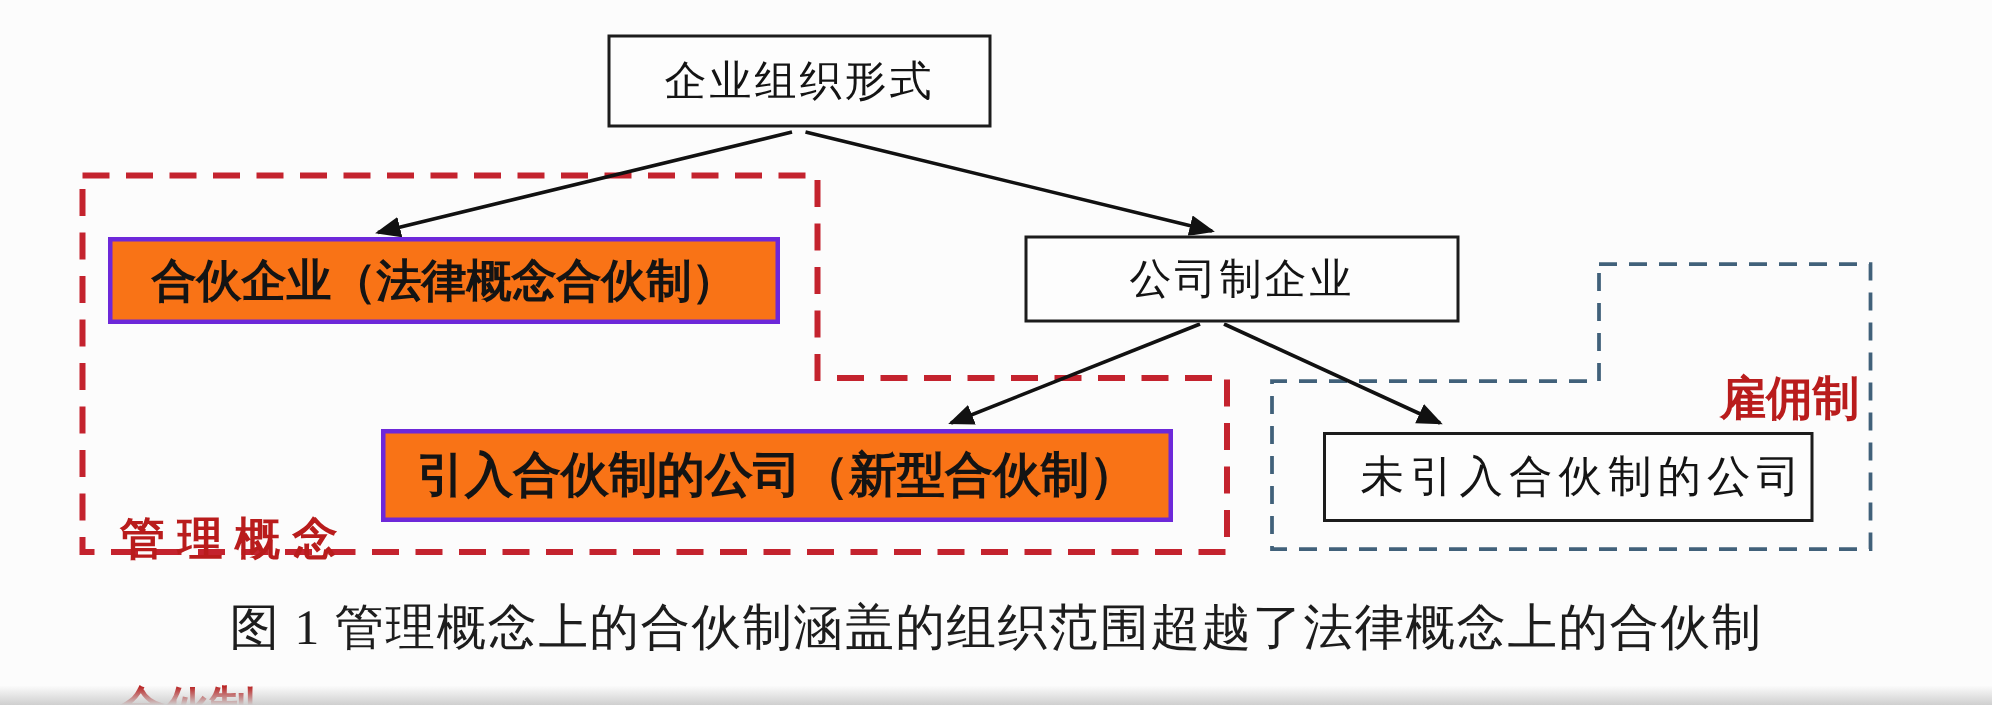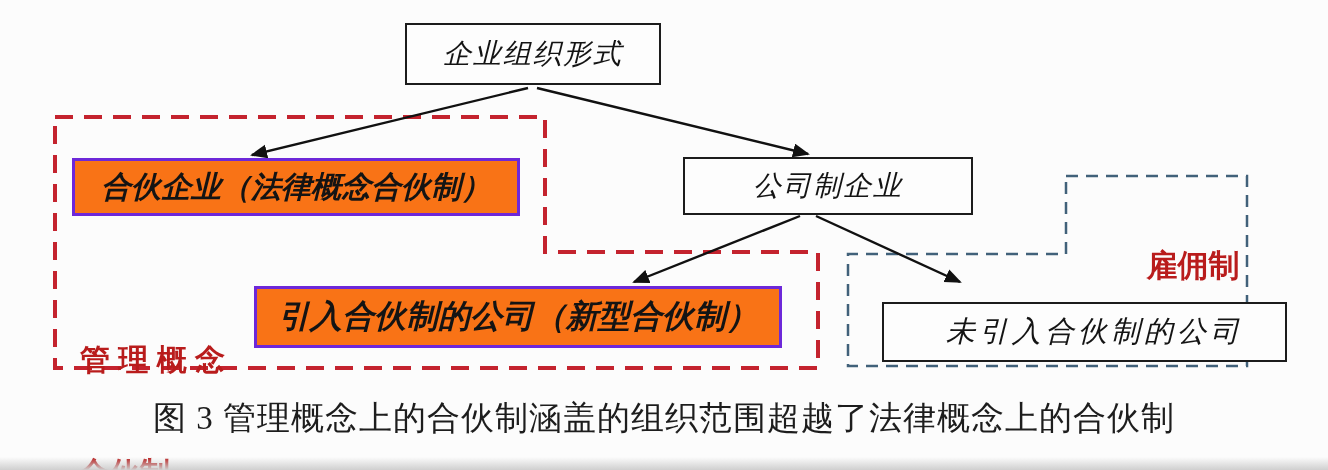--- a/index.html
+++ b/index.html
@@ -14,21 +14,20 @@
   .layer { position: absolute; left: 0; top: 0; width: 1328px; height: 470px; }
   .node {
     position: absolute;
     display: flex;
     align-items: center;
     justify-content: center;
     text-align: center;
     color: #141414;
     box-sizing: border-box;
     white-space: nowrap;
-    font-style: italic;
   }
   .node.plain {
     background: #fdfdfd;
     border: 2px solid #1c1c1c;
     font-size: 28px;
     letter-spacing: 2px;
     font-family: "Liberation Serif", "DejaVu Serif", serif;
   }
   .node.shaded {
     background: #f97316;
@@ -110,30 +109,30 @@
   </div>
 
   <div class="node plain" style="left:683px; top:157px; width:290px; height:58px;">
     <span>公司制企业</span>
   </div>
 
   <div class="node shaded" style="left:254px; top:286px; width:528px; height:62px; font-size:32px;">
     <span>引入合伙制的公司（新型合伙制）</span>
   </div>
 
-  <div class="node plain" style="left:882px; top:302px; width:405px; height:60px; font-size:29px; letter-spacing:4px;padding-left:20px;">
+  <div class="node plain" style="left:882px; top:288px; width:327px; height:60px; font-size:29px; letter-spacing:4px;padding-left:20px;">
     <span>未引入合伙制的公司</span>
   </div>
 
   <div class="region-label" style="left:80px; top:266px; font-size:30px;">
     <div>管 理 概 念</div>
     <div>合伙制</div>
   </div>
 
   <div class="region-label" style="left:1112px; top:208px; font-size:31px;">
     <span>雇佣制</span>
   </div>
 
-  <div class="caption">图 3  管理概念上的合伙制涵盖的组织范围超越了法律概念上的合伙制</div>
+  <div class="caption">图 1  管理概念上的合伙制涵盖的组织范围超越了法律概念上的合伙制</div>
 
 
   <div class="bottom-strip"></div>
 </div>
 
 </body></html>

